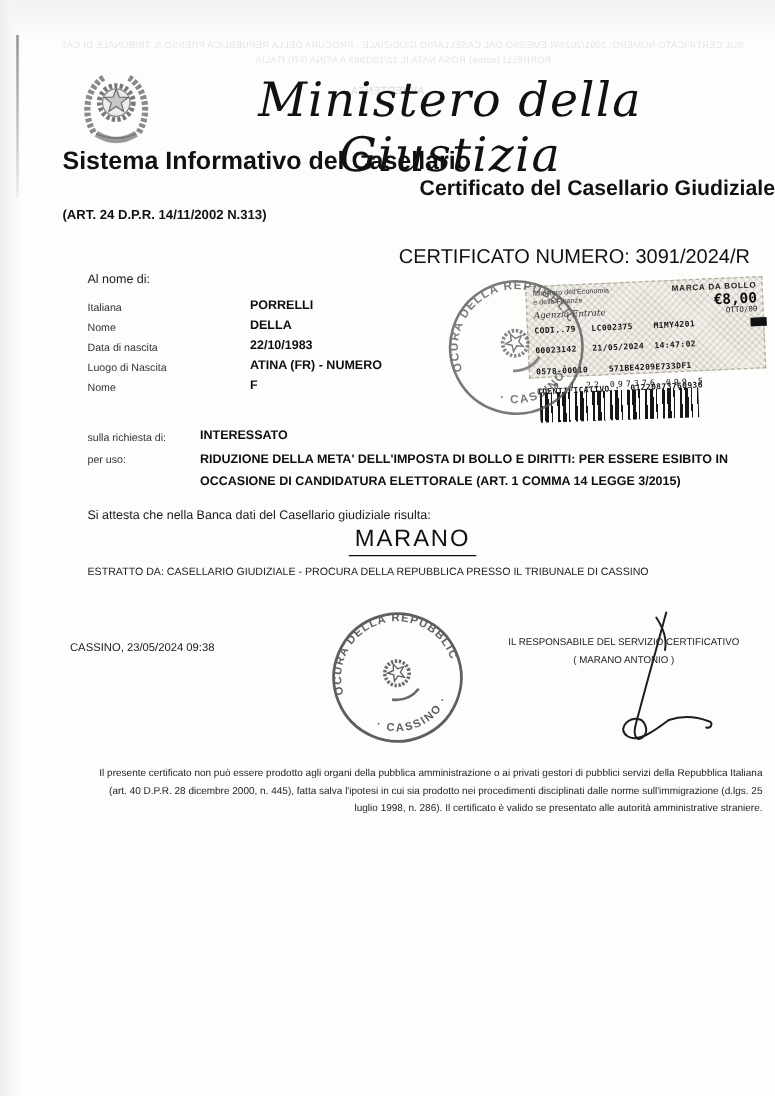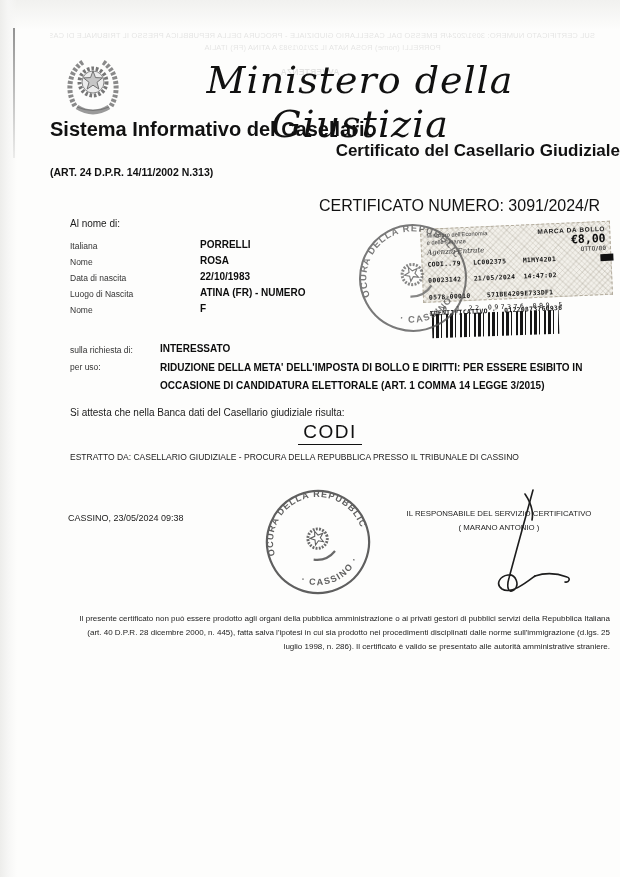--- a/index.html
+++ b/index.html
@@ -82,21 +82,21 @@
     line-height:1.8; color:#0d0d0d; }
 
   
   .attest { left:70px; top:407px; font-size:10px; }
   .nulla-wrap { left:40px; right:0; top:421px; text-align:center; }
   .nulla { display:inline-block; font-size:19px; color:#111; letter-spacing:1.5px;
     border-bottom:1.5px solid #111; padding:0 5px 1px 5px; }
   .extract { left:70px; top:452px; font-size:8.5px; color:#222; }
 
   
-  .place-date { left:68px; top:513px; font-size:9px; }
+  .place-date { left:56px; top:513px; font-size:9px; }
   .signer { left:388px; top:509px; width:222px; text-align:center; font-size:7.8px; color:#1c1c1c; }
   .signer-name { margin-top:5px; }
   .signature { left:455px; top:486px; }
 
   
   .footer { left:68px; top:612px; width:542px; font-size:8px; line-height:1.75; color:#232323;text-align:right; }
 </style>
 </head>
 <body>
 
@@ -128,21 +128,21 @@
   <div class="abs doc-title">Certificato del Casellario Giudiziale</div>
   <div class="abs doc-sub">(ART. 24 D.P.R. 14/11/2002 N.313)</div>
   <div class="abs cert-num">CERTIFICATO NUMERO: 3091/2024/R</div>
 
   <div class="abs intro">Al nome di:</div>
 
   <div class="abs f-label" style="top:241px">Italiana</div>
   <div class="abs f-value" style="top:239px">PORRELLI</div>
 
   <div class="abs f-label" style="top:257px">Nome</div>
-  <div class="abs f-value" style="top:255px">ROSA</div>
+  <div class="abs f-value" style="top:255px">DELLA</div>
 
   <div class="abs f-label" style="top:273px">Data di nascita</div>
   <div class="abs f-value" style="top:271px">22/10/1983</div>
 
   <div class="abs f-label" style="top:289px">Luogo di Nascita</div>
   <div class="abs f-value" style="top:287px">ATINA (FR) - NUMERO</div>
 
   <div class="abs f-label" style="top:305px">Nome</div>
   <div class="abs f-value" style="top:303px">F</div>
 
@@ -187,21 +187,21 @@
     </svg>
   </div>
 
   <div class="abs r-label" style="top:345px">sulla richiesta di:</div>
   <div class="abs r-value" style="top:343px">INTERESSATO</div>
   <div class="abs r-label" style="top:362px">per uso:</div>
   <div class="abs uso-value">RIDUZIONE DELLA META' DELL'IMPOSTA DI BOLLO E DIRITTI: PER ESSERE ESIBITO IN OCCASIONE DI CANDIDATURA ELETTORALE (ART. 1 COMMA 14 LEGGE 3/2015)</div>
 
   <div class="abs attest">Si attesta che nella Banca dati del Casellario giudiziale risulta:</div>
   <div class="abs nulla-wrap">
-    <span class="nulla">CODI</span>
+    <span class="nulla">MARANO</span>
   </div>
   <div class="abs extract">ESTRATTO DA: CASELLARIO GIUDIZIALE - PROCURA DELLA REPUBBLICA PRESSO IL TRIBUNALE DI CASSINO</div>
 
   <div class="abs place-date">CASSINO, 23/05/2024 09:38</div>
 
   <div class="abs stamp2">
     <svg class="stamp-svg" width="110" height="110" viewBox="0 0 110 110">
       <defs>
         <path id="arcTop2" d="M 10,55 A 45,45 0 1 1 100,55"></path>
         <path id="arcBot2" d="M 12,55 A 43,43 0 0 0 98,55"></path>

